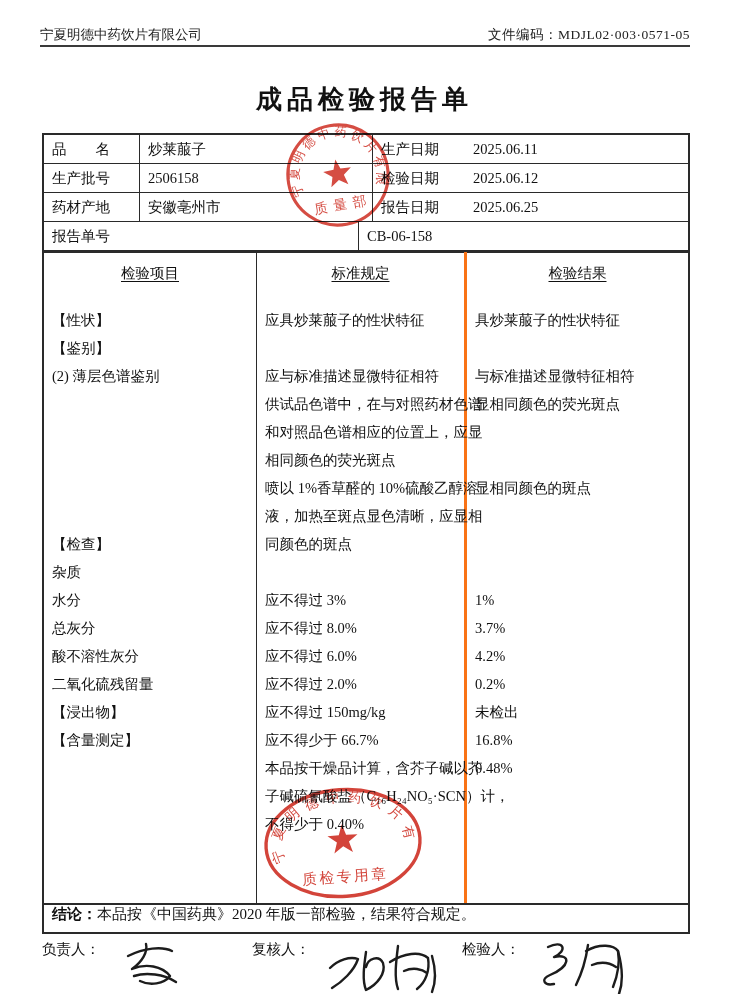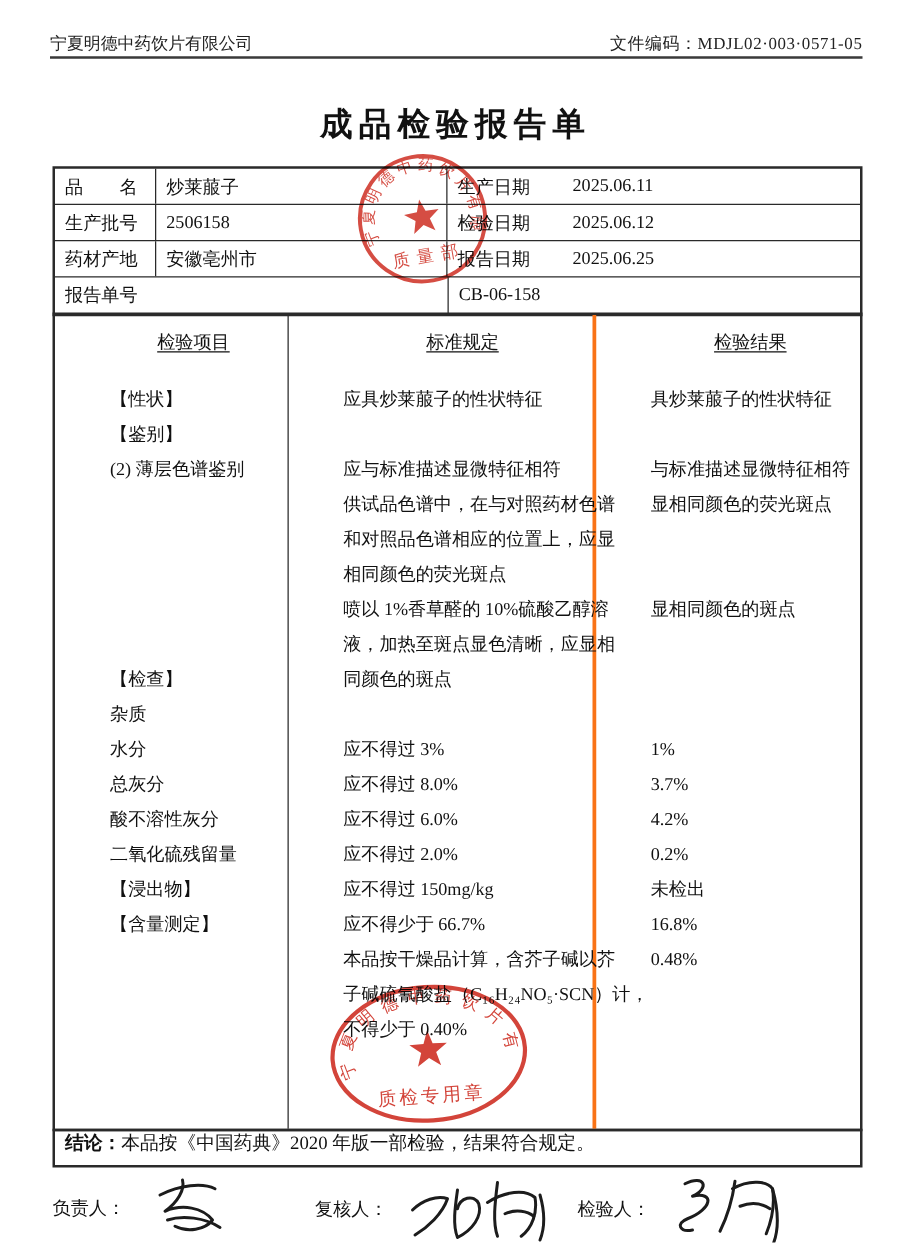--- a/index.html
+++ b/index.html
@@ -30,49 +30,49 @@
     text-align: center; font-size: 26px; font-weight: bold; letter-spacing: 5px;
   }
   
   .info-table {
     position: absolute; left: 42px; top: 133px; width: 648px;
     border: 2px solid #2a2a2a; background: transparent;
   }
   .info-row { display: flex; height: 29px; border-bottom: 1px solid #2a2a2a; }
   .info-row:last-child { border-bottom: none; }
   .ic { display: flex; align-items: center; padding: 0 8px; font-size: 14.5px; white-space: nowrap; overflow: hidden; }
-  .ic.l1 { width: 81px; border-right: 1px solid #2a2a2a; }
+  .ic.l1 { width: 96px; border-right: 1px solid #2a2a2a; }
   .ic.v1 { width: 233px; border-right: 1px solid #2a2a2a; }
   .ic.l2 { width: 92px; }
   .ic.v2 { flex: 1; }
   .ic.l1m { width: 315px; border-right: 1px solid #2a2a2a; }
   .ic.v2m { flex: 1; }
   
   .insp-table {
     position: absolute; left: 42px; top: 250px; width: 648px; height: 655px;
     border: 2px solid #2a2a2a; display: flex;
   }
-  .insp-col { height: 100%; margin-left: 36px; }
+  .insp-col { height: 100%; }
   .insp-col.c0 { width: 213px; border-right: 1px solid #2a2a2a; }
   .insp-col.c1 { width: 210px; border-right: 3px solid #f97316; }
   .insp-col.c2 { flex: 1; }
   .insp-head { height: 42px; display: flex; justify-content: center; padding-top: 12px; font-size: 14.5px; }
   .insp-head .u { text-decoration: underline; text-underline-offset: 3px; }
   .insp-lines { padding-top: 12px; }
   .insp-line { height: 28px; line-height: 28px; font-size: 14.5px; padding: 0 8px; white-space: nowrap; overflow: visible; }
   
   .conclusion {
     position: absolute; left: 42px; top: 903px; width: 648px; height: 31px;
     border: 2px solid #2a2a2a; display: flex; align-items: flex-start;
     font-size: 15px; padding-left: 8px;
   }
   .conclusion .c-label { font-weight: bold; }
   
   .sig-row { position: absolute; left: 42px; top: 936px; width: 648px; height: 62px; }
-  .sig-group { position: absolute; top: 0; display: flex; align-items: center; }
+  .sig-group { position: absolute; top: 0; display: flex; align-items: flex-start; }
   .sig-group .sig-label { font-size: 14.5px; padding-top: 4px; white-space: nowrap; }
   .sig-group.g1 { left: 0; }
   .sig-group.g2 { left: 210px; }
   .sig-group.g3 { left: 420px; }
   .sig-svg { margin-left: 10px; margin-top: 0; }
   .sig-svg path { stroke: #1c1c1c; stroke-width: 2.4; fill: none; stroke-linecap: round; stroke-linejoin: round; }
   
   .stamp { position: absolute; mix-blend-mode: multiply; }
   .stamp-top { left: 284px; top: 121px; width: 108px; height: 108px; opacity: .88; transform: rotate(-10deg); }
   .stamp-bottom { left: 259px; top: 783px; width: 168px; height: 120px; opacity: .92; transform: rotate(-4deg); }

